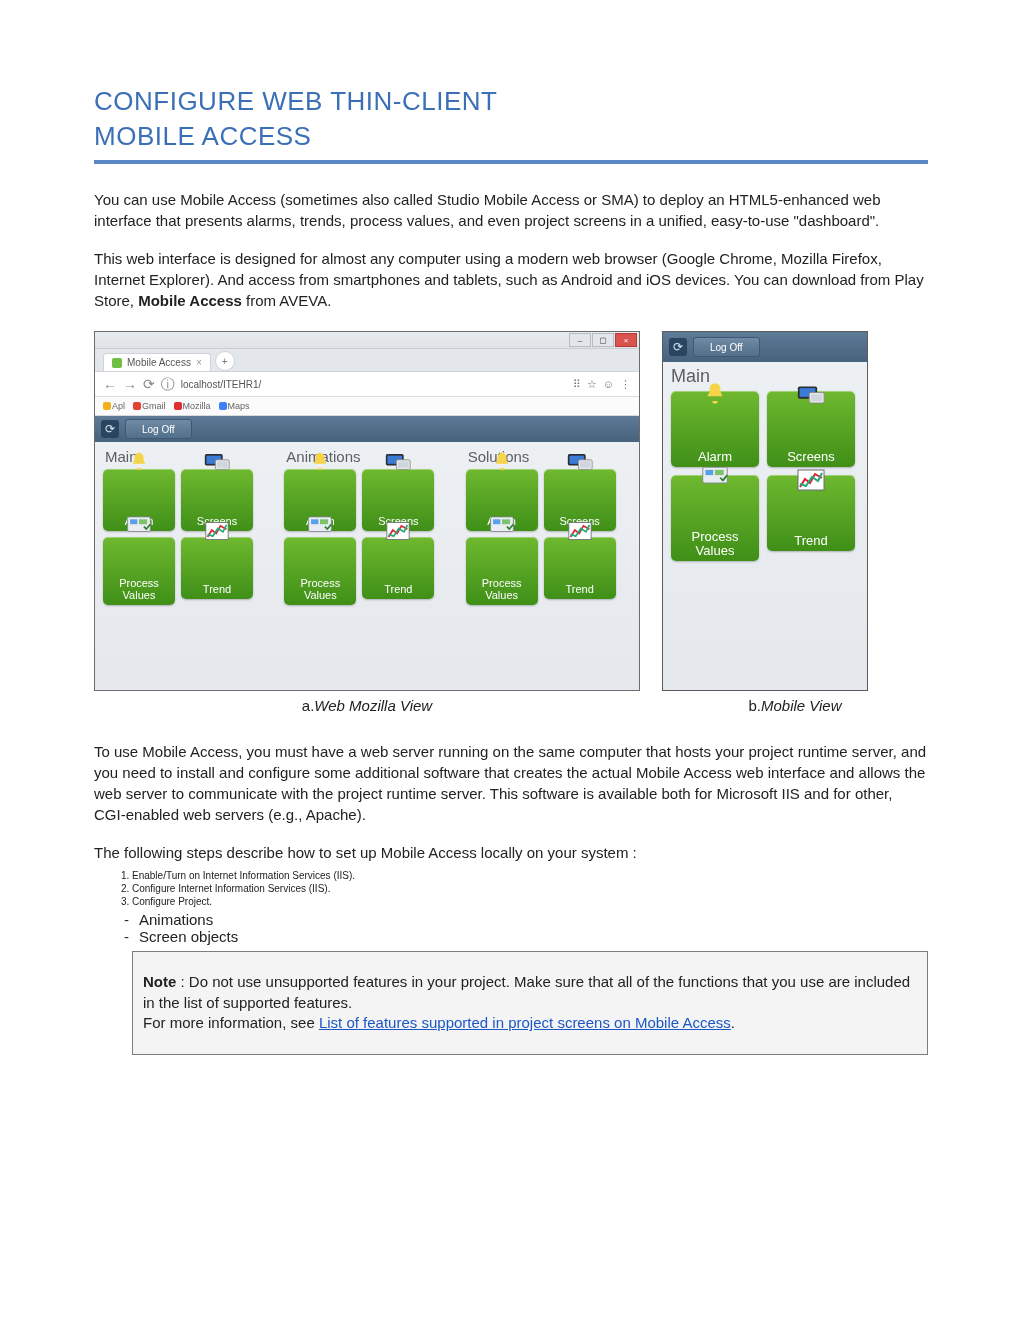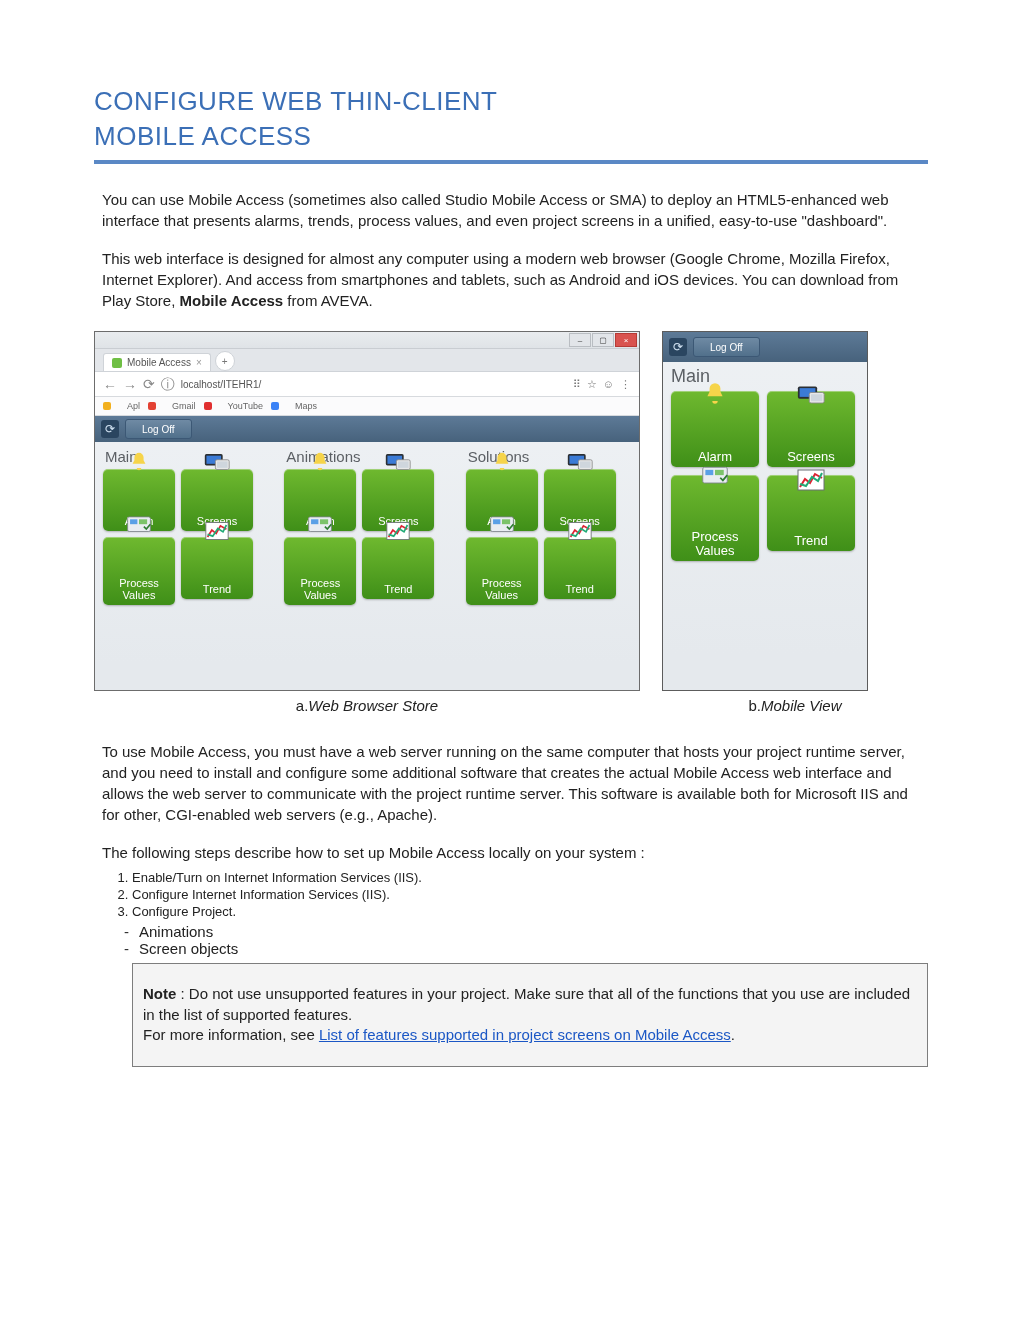--- a/index.html
+++ b/index.html
@@ -1,40 +1,40 @@
 <!DOCTYPE html>
 <html><head>
 <meta charset="utf-8">
 <style>
   html,body{margin:0;padding:0;background:#fff;font-family:Verdana,Geneva,sans-serif;color:#222;}
   .page{width:996px;min-height:1320px;margin:0 auto;padding:86px 80px 40px 82px;box-sizing:border-box;}
   h1.title{font-family:Verdana,Geneva,sans-serif;font-weight:400;color:#3b6fb6;font-size:26px;letter-spacing:0.5px;margin:0 0 4px 0;}
   h1.subtitle{font-family:Verdana,Geneva,sans-serif;font-weight:400;color:#3b6fb6;font-size:26px;letter-spacing:0.5px;margin:0 0 8px 0;}
   .rule{height:4px;background:#5a88c5;margin:0 0 26px 0;}
-  p.body{font-size:15px;line-height:1.38;margin:0 0 18px 8px;}
+  p.body{font-size:15px;line-height:1.38;margin:0 0 18px 0;}
   p.body b{font-weight:700;}
   
   .shot-row{display:flex;gap:22px;margin:20px 0 6px 0;}
   .browser-shot{width:546px;height:360px;border:1px solid #6c6c6c;box-sizing:border-box;display:flex;flex-direction:column;background:#f3f5f7;}
   
   .chrome-top{height:16px;background:linear-gradient(#e9ecef,#dfe3e7);border-bottom:1px solid #c9cdd2;position:relative;}
   .win-btns{position:absolute;right:2px;top:1px;display:flex;gap:1px;}
   .win-btn{height:12px;width:20px;font-size:8px;display:flex;align-items:center;justify-content:center;color:#333;background:#e2e5e9;border:1px solid #b9bdc2;}
   .win-btn.cl{background:#d9534f;color:#fff;border-color:#b63b36;}
   .tabbar{height:22px;background:#e3e6ea;border-bottom:1px solid #cfd3d8;display:flex;align-items:flex-end;padding-left:8px;gap:4px;font-size:10px;}
   .tab{background:#fff;border:1px solid #cfd3d8;border-bottom:none;border-radius:3px 3px 0 0;padding:3px 8px;display:flex;align-items:center;gap:5px;color:#555;}
   .tab .pg{width:10px;height:10px;background:#6fbf44;border-radius:2px;}
   .tab .x{color:#999;font-size:10px;}
   .newtab{width:18px;height:18px;border:1px solid #cfd3d8;border-radius:50%;display:flex;align-items:center;justify-content:center;color:#777;background:#fff;}
   .addr{height:24px;background:#fff;border-bottom:1px solid #d7dade;display:flex;align-items:center;gap:6px;padding:0 8px;font-size:10px;color:#666;}
   .addr .nav{color:#888;font-size:14px;line-height:1;}
   .addr .url{flex:1;font-size:10px;color:#555;}
   .addr .ric{color:#777;font-size:11px;}
   .bm{height:18px;background:#fbfbfc;border-bottom:1px solid #d7dade;display:flex;align-items:center;gap:8px;padding:0 8px;font-size:9px;color:#666;}
-  .bm span{display:flex;align-items:center;gap:16px;}
+  .bm span{display:flex;align-items:center;gap:1px;}
   .bm .sq{width:8px;height:8px;border-radius:2px;}
   
   .app{flex:1;display:flex;flex-direction:column;background:linear-gradient(#eef1f4,#e5e9ed 90%);}
   .app-top{height:26px;background:linear-gradient(#5d7a97,#47627c);display:flex;align-items:center;gap:6px;padding:0 6px;}
   .refresh{width:18px;height:18px;border-radius:3px;background:#2a4560;display:flex;align-items:center;justify-content:center;color:#cfe0f0;font-size:12px;}
   .logoff{height:18px;padding:0 16px;border-radius:3px;background:linear-gradient(#6f8aa4,#51708b);color:#fff;font-size:10px;display:flex;align-items:center;border:1px solid #3c5875;}
   .columns{flex:1;display:flex;gap:16px;padding:6px 8px 10px 8px;overflow:hidden;}
   .col{flex:1;min-width:0;}
   .col-h{font-size:15px;color:#5b5f64;margin:0 0 4px 2px;}
   .tile-grid{display:flex;flex-wrap:wrap;gap:6px;}
@@ -50,21 +50,21 @@
   .mobile-shot .col-h{font-size:18px;margin:4px 0 4px 8px;}
   .mobile-shot .tile-grid{padding:0 8px;gap:8px;}
   .mobile-shot .tile{width:88px;height:76px;font-size:13px;}
   .mobile-shot .tile .lbl{font-size:13px;}
   
   .captions{display:flex;margin:6px 0 28px 0;font-size:15px;}
   .captions .capL{width:546px;text-align:center;}
   .captions .capR{flex:1;text-align:center;padding-left:22px;}
   .captions i{font-style:italic;}
   
-  ol.steps{margin:4px 0 4px 38px;padding:0;font-size:13px;}
+  ol.steps{margin:4px 0 4px 38px;padding:0;font-size:10px;}
   ol.steps li{margin:2px 0;}
   ul.sub{list-style:none;margin:2px 0 6px 30px;padding:0;font-size:15px;}
   ul.sub li::before{content:"-";margin-right:10px;color:#333;}
   
   .note{margin:4px 0 0 38px;border:1px solid #7d7d7d;background:#f4f4f4;padding:20px 10px;font-size:15px;line-height:1.38;}
   .note a{color:#1b57c5;text-decoration:underline;}
 </style>
 </head>
 <body>
 
@@ -112,21 +112,21 @@
         <span>
             <span class="sq" style="background:#f2b01e"></span>
             <span>Apl</span>
           </span>
         <span>
             <span class="sq" style="background:#e34133"></span>
             <span>Gmail</span>
           </span>
         <span>
             <span class="sq" style="background:#e02f2f"></span>
-            <span>YouTube</span>
+            <span>Mozilla</span>
           </span>
         <span>
             <span class="sq" style="background:#3b82f6"></span>
             <span>Maps</span>
           </span>
       </div>
       <div class="app">
         <div class="app-top">
           <div class="refresh">⟳</div>
           <div class="logoff">Log Off</div>
@@ -323,21 +323,21 @@
                 </svg>
               </div>
               <div class="lbl">Trend</div>
             </div>
         </div>
       </div>
     </div>
   </div>
 
   <div class="captions">
-    <div class="capL"><span>a.</span><i>Web Browser Store</i></div>
+    <div class="capL"><span>a.</span><i>Web Mozilla View</i></div>
     <div class="capR"><span>b.</span><i>Mobile View</i></div>
   </div>
 
   <p class="body">To use Mobile Access, you must have a web server running on the same computer that hosts your project runtime server, and you need to install and configure some additional software that creates the actual Mobile Access web interface and allows the web server to communicate with the project runtime server. This software is available both for Microsoft IIS and for other, CGI-enabled web servers (e.g., Apache).</p>
   <p class="body" style="margin-bottom:6px">The following steps describe how to set up Mobile Access locally on your system :</p>
 
   <ol class="steps">
     <li>Enable/Turn on Internet Information Services (IIS).</li>
     <li>Configure Internet Information Services (IIS).</li>
     <li>Configure Project.</li>

